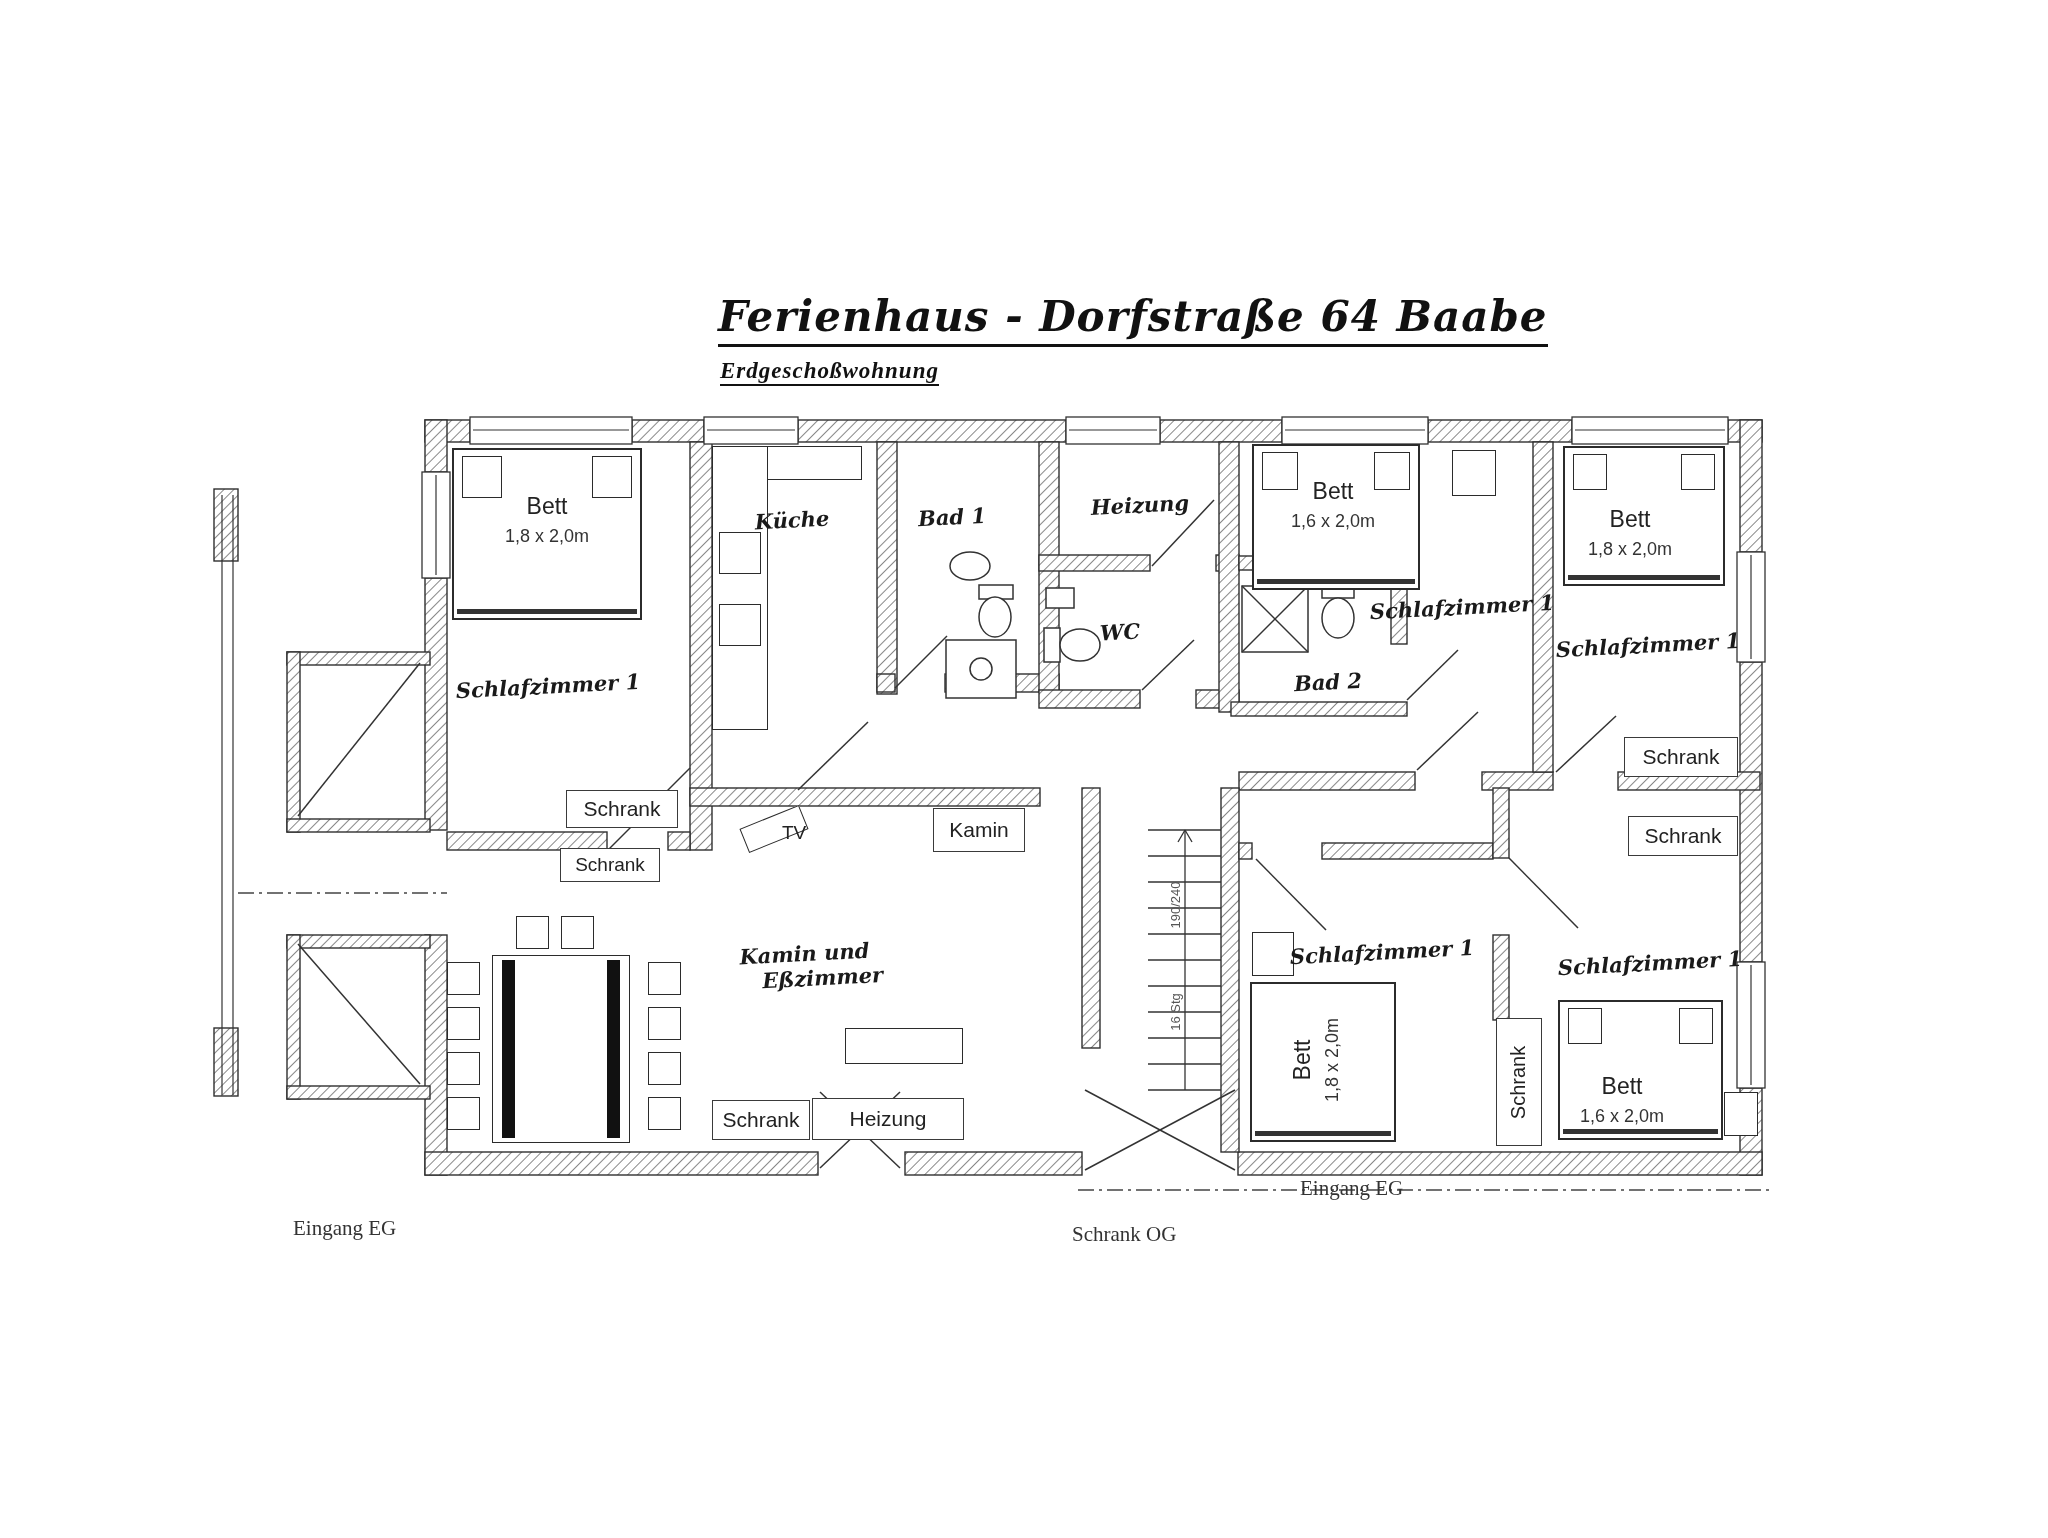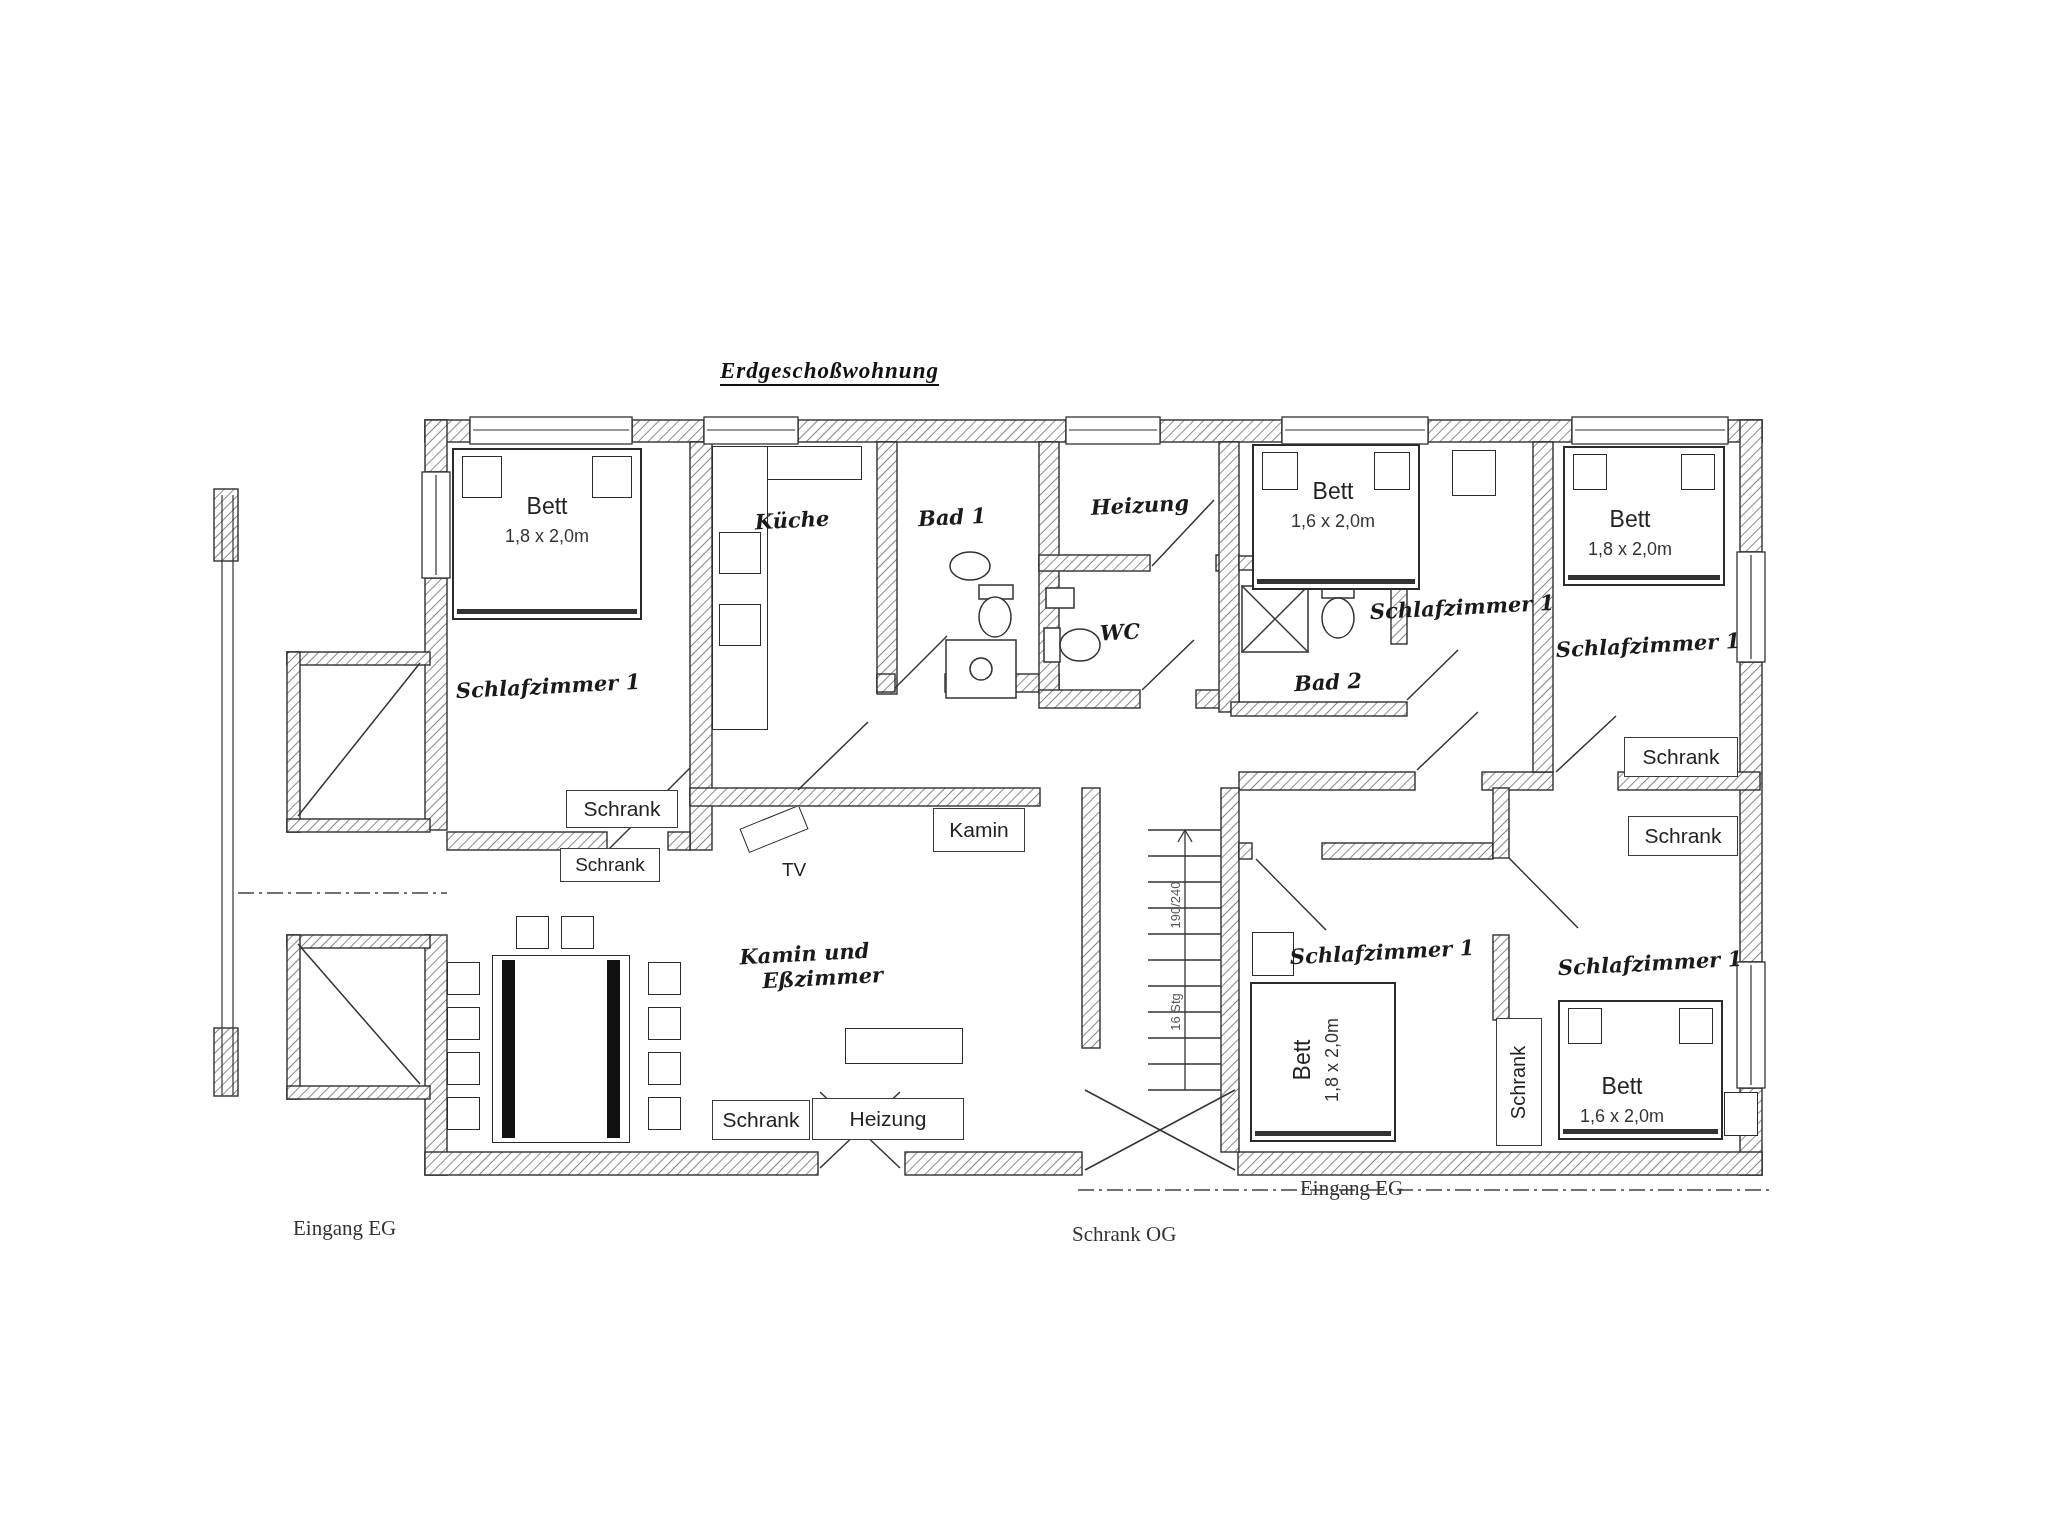--- a/index.html
+++ b/index.html
@@ -30,21 +30,21 @@
   .bed{background:#fff;border:2px solid #2b2b2b;box-sizing:border-box;}
   .pillow{position:absolute;border:1.8px solid #2b2b2b;background:#fff;box-sizing:border-box;}
   .foot{position:absolute;left:3px;right:3px;bottom:4px;height:5px;background:#333;}
   .furn{background:#fff;border:1.8px solid #2b2b2b;box-sizing:border-box;}
   .chair{width:33px;height:33px;border:1.7px solid #2b2b2b;background:#fff;box-sizing:border-box;position:absolute;}
   .bench{position:absolute;width:13px;height:178px;background:#111;}
   .smalltext{font-size:13px;color:#555;white-space:nowrap;transform:translate(-50%,-50%) rotate(-90deg);}
   .entr{font-size:21px;color:#333;white-space:nowrap;font-family:Liberation Serif, serif;}
   .tvbox{position:absolute;width:64px;height:26px;border:1.8px solid #2b2b2b;background:#fff;
          transform:rotate(-22deg);box-sizing:border-box;}
-  .tvtext{font-size:19px;color:#222;margin-top:37px;}
+  .tvtext{font-size:19px;color:#222;}
 </style>
 </head>
 <body>
 
 <div id="page">
 
   <svg id="walls" viewBox="0 0 2048 1538" xmlns="http://www.w3.org/2000/svg">
     <defs>
       <pattern id="hatch" width="7" height="7" patternUnits="userSpaceOnUse" patternTransform="rotate(45)">
         <rect width="7" height="7" fill="#ffffff"></rect>
@@ -189,20 +189,21 @@
       <ellipse cx="1080" cy="645" rx="20" ry="16"></ellipse>
 
       <rect x="1242" y="586" width="66" height="66"></rect>
       <line x1="1242" y1="586" x2="1308" y2="652"></line>
       <line x1="1308" y1="586" x2="1242" y2="652"></line>
       <rect x="1322" y="584" width="32" height="14"></rect>
       <ellipse cx="1338" cy="618" rx="16" ry="20"></ellipse>
     </g>
   </svg>
 
+  <div class="abs title" style="left:718px;top:292px;">Ferienhaus - Dorfstraße 64 Baabe</div>
   <div class="abs subtitle" style="left:720px;top:358px;">Erdgeschoßwohnung</div>
 
   <div class="abs bed" style="left:452px;top:448px;width:190px;height:172px;">
     <div class="pillow" style="left:8px;top:6px;width:40px;height:42px;"></div>
     <div class="pillow" style="right:8px;top:6px;width:40px;height:42px;"></div>
     <div class="foot"></div>
   </div>
 
   <div class="abs bed" style="left:1252px;top:444px;width:168px;height:146px;">
     <div class="pillow" style="left:8px;top:6px;width:36px;height:38px;"></div>

